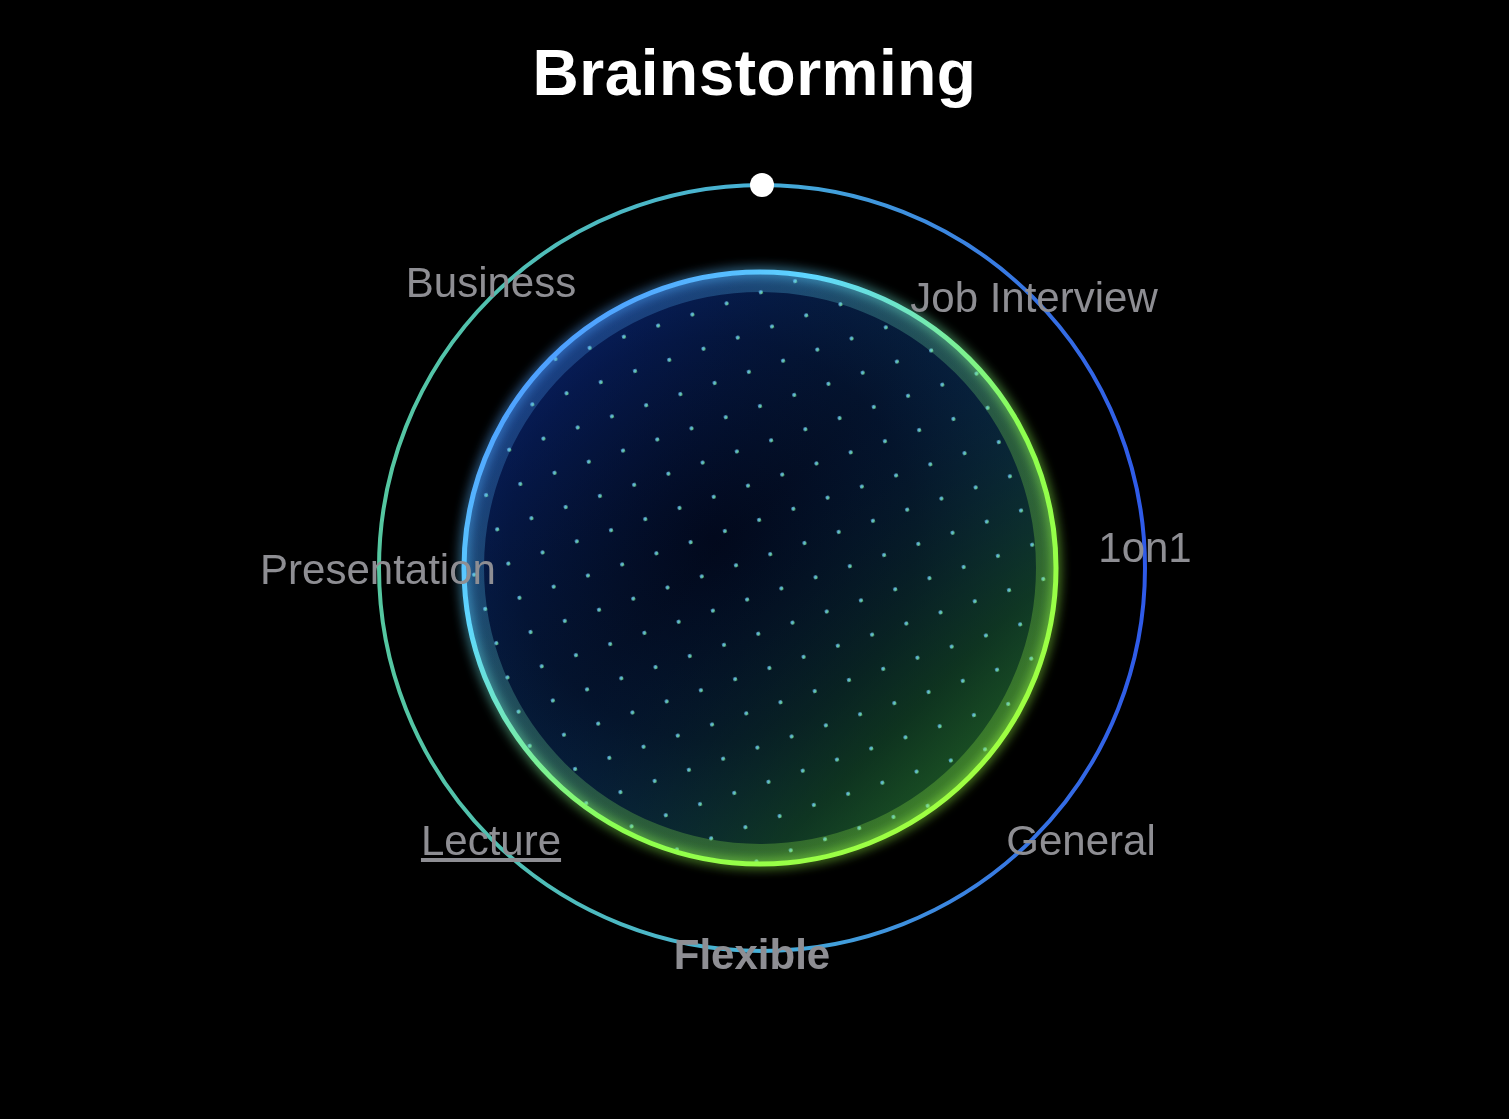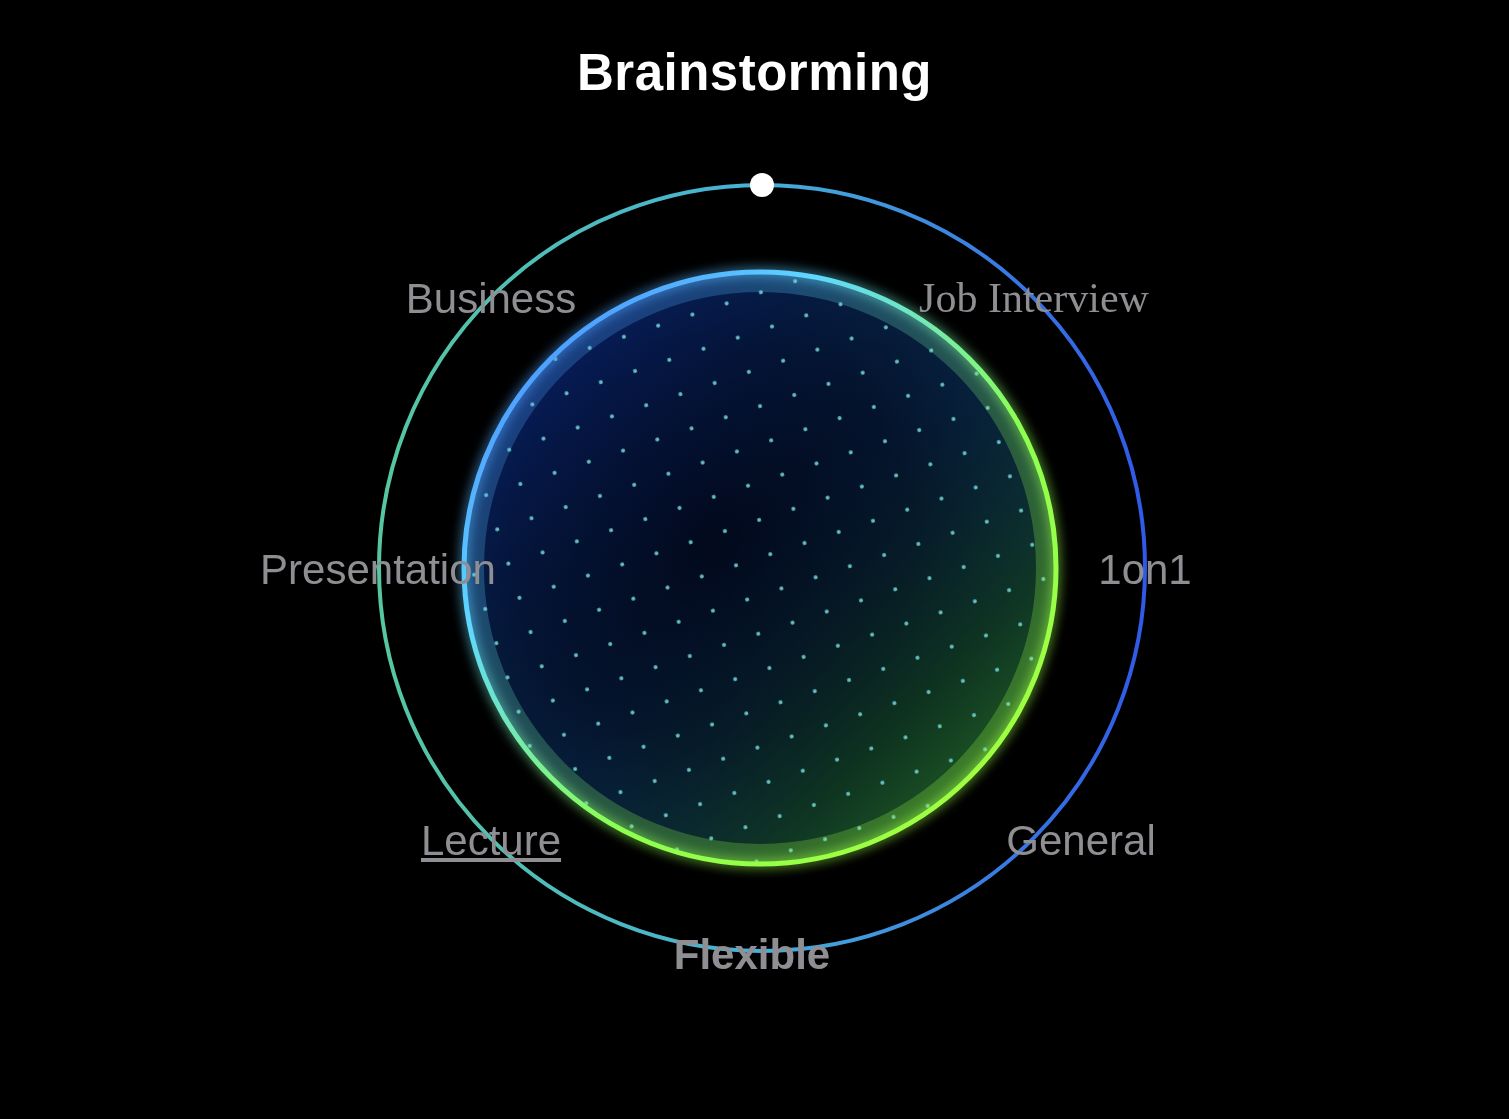--- a/index.html
+++ b/index.html
@@ -1,19 +1,19 @@
 <!DOCTYPE html>
 <html><head>
 <meta charset="utf-8">
 <style>
   html, body { margin:0; padding:0; background:#000; }
   body { width:1509px; height:1119px; position:relative; overflow:hidden;
          font-family:"Liberation Sans", "DejaVu Sans", sans-serif; }
   .title { position:absolute; top:28px; left:0; width:1509px; text-align:center;
-           color:#fff; font-weight:bold; font-size:51px; letter-spacing:0.5px; line-height:90px; }
+           color:#fff; font-weight:bold; font-size:64px; letter-spacing:0.5px; line-height:90px; }
   svg.stage { position:absolute; left:0; top:0; }
   .label { position:absolute; color:#8e8e93; font-size:42px; line-height:56px;
            text-align:center; white-space:nowrap; transform:translate(-50%,-50%); cursor:pointer; }
   .label.multi { white-space:normal; }
   .knob { position:absolute; width:24px; height:24px; border-radius:50%; background:#fff;
           transform:translate(-50%,-50%); cursor:grab; }
 </style>
 </head>
 <body>
 
@@ -77,21 +77,21 @@
     <g clip-path="url(#sphereClip)">
       <rect x="440" y="250" width="640" height="640" fill="url(#dots)" opacity="0.9"></rect>
       <circle cx="760" cy="568" r="296" fill="none" stroke="url(#edgeGrad)" stroke-width="40" opacity="0.25"></circle>
     </g>
     <circle cx="760" cy="568" r="296" fill="none" stroke="url(#edgeGrad)" stroke-width="5" filter="url(#glow)"></circle>
   </g>
 </svg>
 
 <div class="knob" style="left:762px; top:185px;"></div>
 
-<div class="label multi" style="left:491px; top:299px;">
+<div class="label multi" style="left:491px; top:283px;">
   <div>Business</div>
 </div>
-<div class="label" style="left:1034px; top:298px;font-family:Liberation Serif, serif;">Job Interview</div>
+<div class="label" style="left:1034px; top:298px;">Job Interview</div>
 <div class="label" style="left:378px; top:570px;text-align:center;">Presentation</div>
-<div class="label" style="left:1145px; top:570px;">1on1</div>
+<div class="label" style="left:1145px; top:548px;">1on1</div>
 <div class="label" style="left:491px; top:841px;text-decoration:underline;">Lecture</div>
 <div class="label" style="left:1033px; top:841px;margin-left:48px;">General</div>
 <div class="label" style="left:752px; top:955px;font-weight:bold;">Flexible</div>
 
 </body></html>

